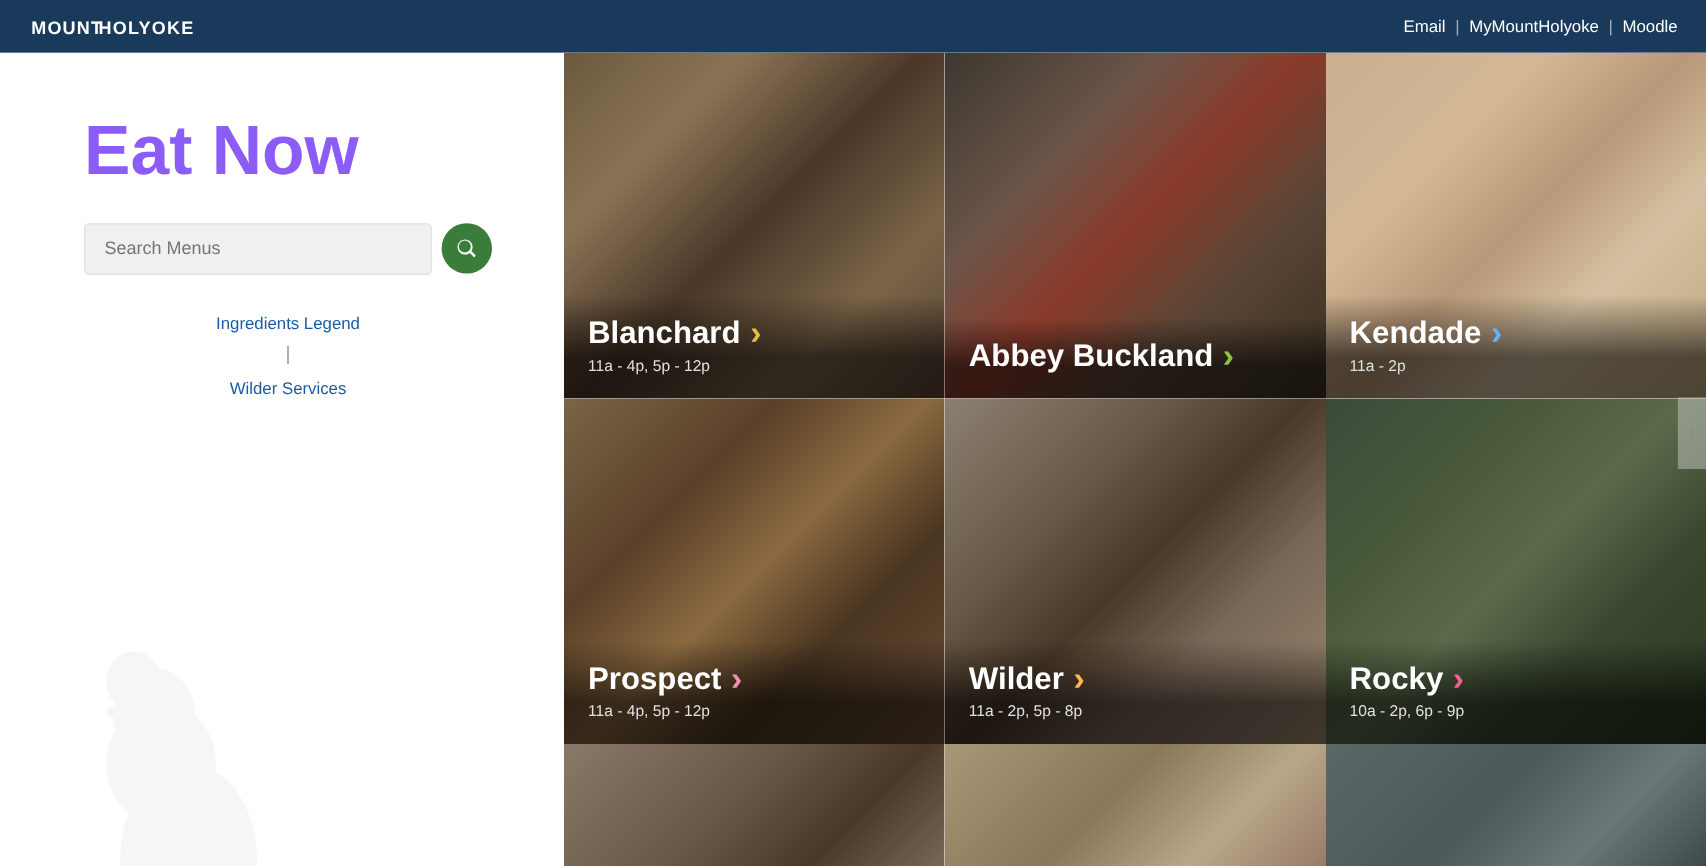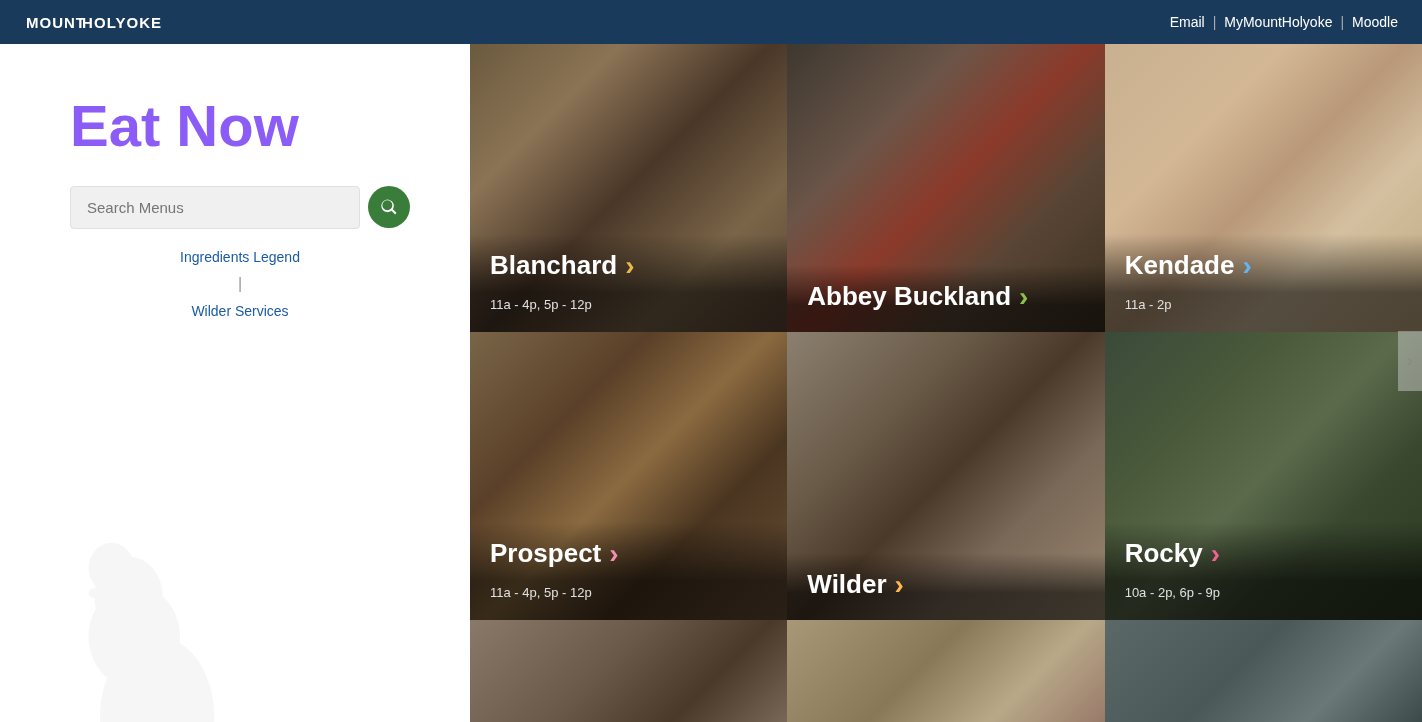--- a/index.html
+++ b/index.html
@@ -57,21 +57,21 @@
       line-height: 1.1;
       margin-bottom: 28px;
       position: relative;
       z-index: 2;
     }
 
     .search-area {
       display: flex;
       align-items: center;
       gap: 8px;
-      margin-bottom: 20px;
+      margin-bottom: 32px;
       position: relative;
       z-index: 2;
     }
     .search-input {
       flex: 1;
       padding: 12px 16px;
       border: 1px solid #e0e0e0;
       border-radius: 4px;
       background: #f0f0f0;
       font-size: 15px;
@@ -186,21 +186,21 @@
       color: white;
       font-size: 26px;
       font-weight: bold;
       display: flex;
       align-items: center;
       gap: 8px;
     }
     .dining-card-hours {
       color: #e0e0e0;
       font-size: 13px;
-      margin-top: 16px;
+      margin-top: 4px;
     }
 
     .card-arrow {
       font-size: 28px;
       font-weight: bold;
       line-height: 1;
     }
 
     
     .arrow-yellow { color: #e8b84b; }
@@ -322,20 +322,21 @@
             <div class="dining-card-hours">11a - 4p, 5p - 12p</div>
           </div>
         </div>
         <div class="dining-card">
           <div class="dining-card-bg food-bg-5"></div>
           <div class="dining-card-overlay">
             <div class="dining-card-name">
               <span>Wilder</span>
               <span class="card-arrow arrow-orange">›</span>
             </div>
+            <div class="dining-card-hours">11a - 2p, 5p - 8p</div>
           </div>
         </div>
         <div class="dining-card">
           <div class="dining-card-bg food-bg-6"></div>
           <div class="dining-card-overlay">
             <div class="dining-card-name">
               <span>Rocky</span>
               <span class="card-arrow arrow-magenta">›</span>
             </div>
             <div class="dining-card-hours">10a - 2p, 6p - 9p</div>

